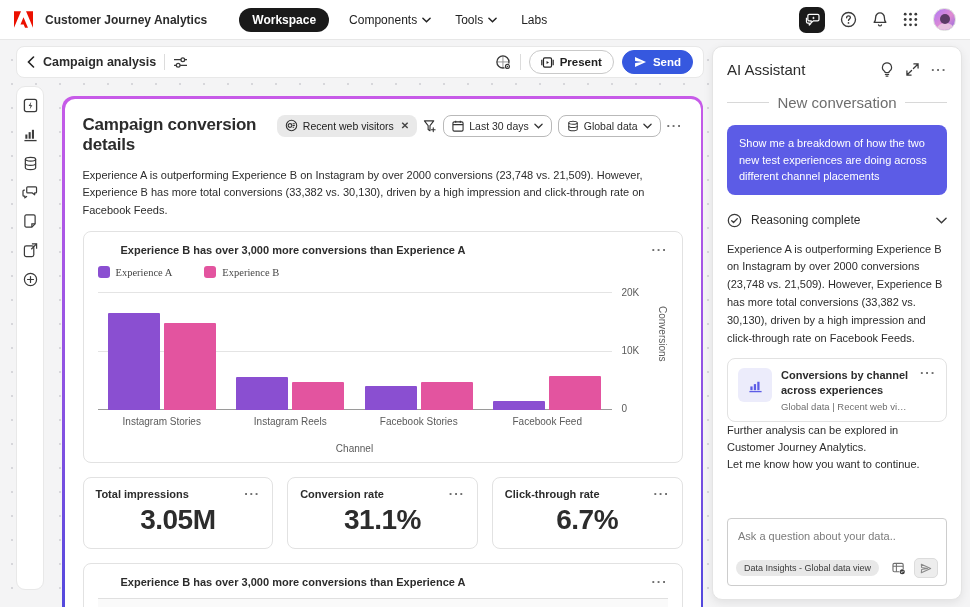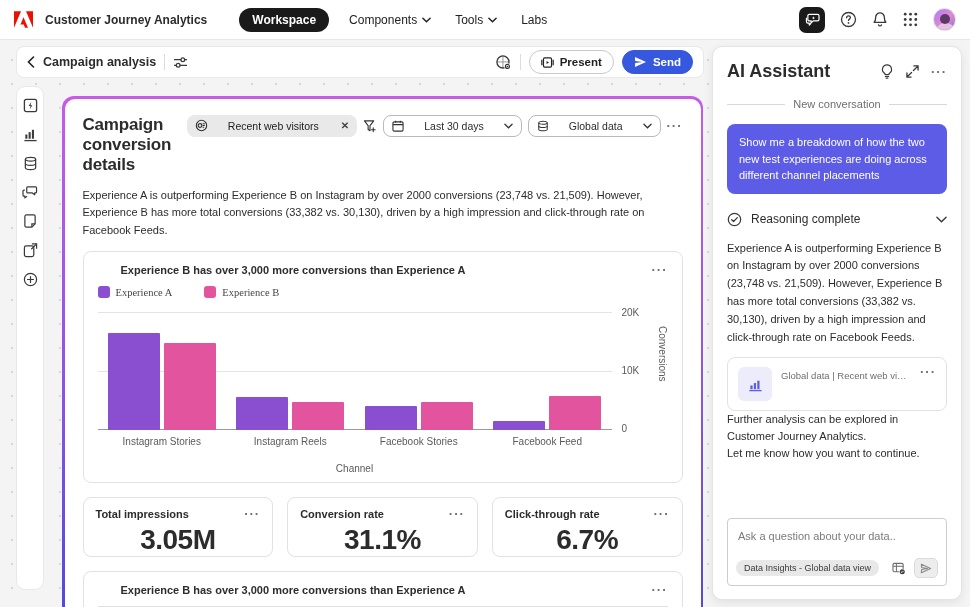--- a/index.html
+++ b/index.html
@@ -51,21 +51,21 @@
   
   .panel-frame {
     position:absolute; left:62px; top:96px; width:641px; height:560px;
     background:linear-gradient(180deg,#C75BE8 0%, #8a52e2 55%, #4646DC 100%);
     border-radius:12px; padding:2.5px; z-index:5;
   }
   .panel { background:#fff; border-radius:10px; height:100%; padding:16px 18px; overflow:hidden; }
   .panel-head { display:flex; align-items:flex-start; justify-content:space-between; }
   .panel-title { font-size:17px; font-weight:bold; letter-spacing:-.2px; }
   .chips { display:flex; align-items:center; gap:6px; }
-  .chip { display:flex; align-items:center; gap:20px; height:22px; border-radius:8px; padding:0 8px; font-size:10.5px; cursor:pointer; white-space:nowrap;}
+  .chip { display:flex; align-items:center; gap:5px; height:22px; border-radius:8px; padding:0 8px; font-size:10.5px; cursor:pointer; white-space:nowrap;}
   .chip.gray { background:#e9e9e9; color:#222; }
   .chip.line { background:#fff; border:1px solid #b9b9b9; }
   .chip .x { font-size:10px; color:#444; margin-left:2px; font-weight:bold;}
   .summary { margin-top:12px; font-size:11px; line-height:1.6; color:#2c2c2c; max-width:600px; }
 
   .card { border:1px solid #e2e2e2; border-radius:8px; background:#fff; }
   .card-title-row { display:flex; align-items:center; justify-content:space-between; }
   .card-title { font-size:11px; font-weight:bold; color:#2c2c2c;padding-left:23px; }
 
   .chart-card { margin-top:12px; padding:12px 14px 10px; height:232px; }
@@ -81,44 +81,44 @@
   .bar-group { flex:1; display:flex; align-items:flex-end; justify-content:center; gap:4px; }
   .bar { width:52px; border-radius:1px 1px 0 0; cursor:pointer; }
   #x-labels { display:flex; margin-top:6px; }
   .x-label { flex:1; text-align:center; font-size:10px; color:#5a5a5a; }
   .x-axis-title { text-align:center; font-size:10px; color:#5a5a5a; margin-top:16px; }
   .y-col { width:56px; position:relative; height:118px; }
   .y-tick { position:absolute; left:10px; font-size:10px; color:#5a5a5a; }
   .y-axis-title { position:absolute; right:0px; top:14px; font-size:10px; color:#5a5a5a; writing-mode:vertical-rl; }
 
   .metrics { display:flex; gap:14px; margin-top:14px; }
-  .metric-card { flex:1; padding:10px 12px 8px; height:60px; }
+  .metric-card { flex:1; padding:10px 12px 8px; height:72px; }
   .metric-label { font-size:11px; font-weight:bold; }
   .metric-value { font-size:28px; font-weight:bold; text-align:center; margin-top:4px; letter-spacing:-.5px; }
 
   .table-card { margin-top:14px; padding:12px 14px 0; height:140px; }
   .tbl { margin-top:10px; width:100%; }
   .tbl-row { display:grid; grid-template-columns:1fr 170px 195px; align-items:center; }
   .tbl-head { background:#fafafa; border-top:1px solid #e0e0e0; border-bottom:1px solid #e0e0e0; font-size:10.5px; font-weight:bold; }
   .tbl-head > div, .tbl-body > div { padding:6px 8px; }
   .c2 { display:flex; align-items:center; justify-content:flex-end; gap:5px; }
   .c3 { text-align:right; }
 
   
   .ai-panel {
     position:absolute; left:712px; top:46px; width:250px; height:554px; background:#fff;
     border:1px solid #e4e4e4; border-radius:10px; box-shadow:0 3px 10px rgba(0,0,0,.08);
     padding:14px; z-index:25;
   }
   .ai-head { display:flex; align-items:center; }
-  .ai-title { font-size:18px; font-weight:bold; flex:1; }
+  .ai-title { font-size:15px; font-weight:normal; flex:1; }
   .ai-head-icons { display:flex; align-items:center; gap:12px; color:#3a3a3a; }
   .conv-divider { display:flex; align-items:center; gap:8px; margin-top:16px; }
   .conv-divider .ln { flex:1; height:1px; background:#d8d8d8; }
-  .conv-divider .txt { font-size:11px; color:#6e6e6e; }
+  .conv-divider .txt { font-size:15px; color:#6e6e6e; }
   .user-bubble { margin-top:14px; background:#5C5CE6; color:#fff; border-radius:8px; padding:10px 12px; font-size:11px; line-height:1.5; }
   .reasoning { display:flex; align-items:center; margin-top:18px; cursor:pointer; }
   .reasoning .lbl { font-size:12px; margin-left:9px; flex:1; }
   .ai-response { margin-top:13px; font-size:11px; line-height:1.62; color:#2c2c2c; }
   .viz-card { margin-top:11px; padding:9px 10px; display:flex; gap:9px; align-items:flex-start; }
   .viz-tile { width:34px; height:34px; border-radius:6px; background:#ECECFB; display:flex; align-items:center; justify-content:center; flex:none; }
   .viz-text { flex:1; min-width:0; }
   .viz-title { font-size:11px; font-weight:bold; line-height:1.35; }
   .viz-sub { font-size:9.5px; color:#6e6e6e; margin-top:3px; white-space:nowrap; overflow:hidden; text-overflow:ellipsis; }
   .ai-p { font-size:11px; line-height:1.55; }
@@ -486,20 +486,21 @@
     <div class="card viz-card">
       <span class="viz-tile">
         <svg width="15" height="15" viewBox="0 0 16 16">
             <path d="M1.5 14.5h13" stroke="#5C5CE6" stroke-width="1.4"></path>
             <rect x="2.5" y="9" width="2.4" height="4" fill="#5C5CE6"></rect>
             <rect x="6.2" y="6.5" width="2.4" height="6.5" fill="#5C5CE6"></rect>
             <rect x="9.9" y="4" width="2.4" height="9" fill="#5C5CE6"></rect>
           </svg>
       </span>
       <span class="viz-text">
+        <div class="viz-title">Conversions by channel across experiences</div>
         <div class="viz-sub">Global data | Recent web visitors | Last 30...</div>
       </span>
       <span class="dots">···</span>
     </div>
 
     <p class="ai-p">Further analysis can be explored in Customer Journey Analytics.</p>
     <p class="ai-p">Let me know how you want to continue.</p>
 
     <div class="ai-input">
       <textarea placeholder="Ask a question about your data.." style=""></textarea>

